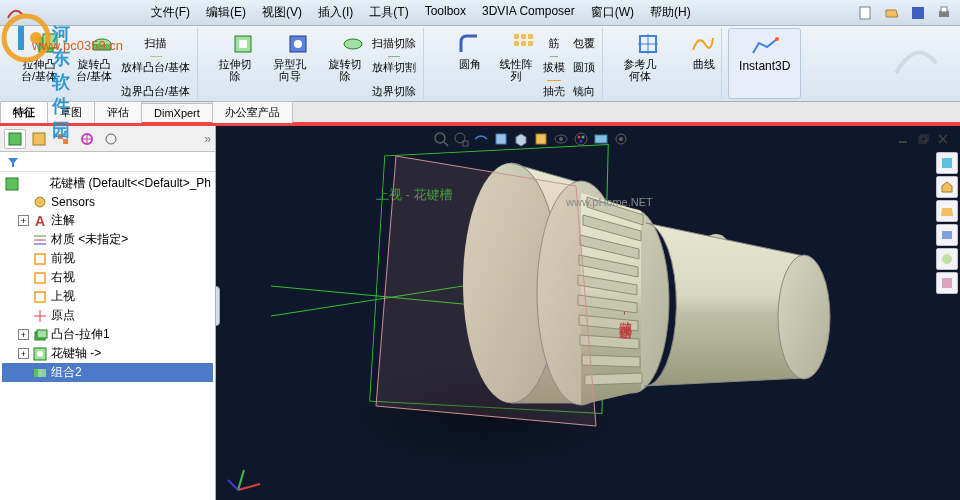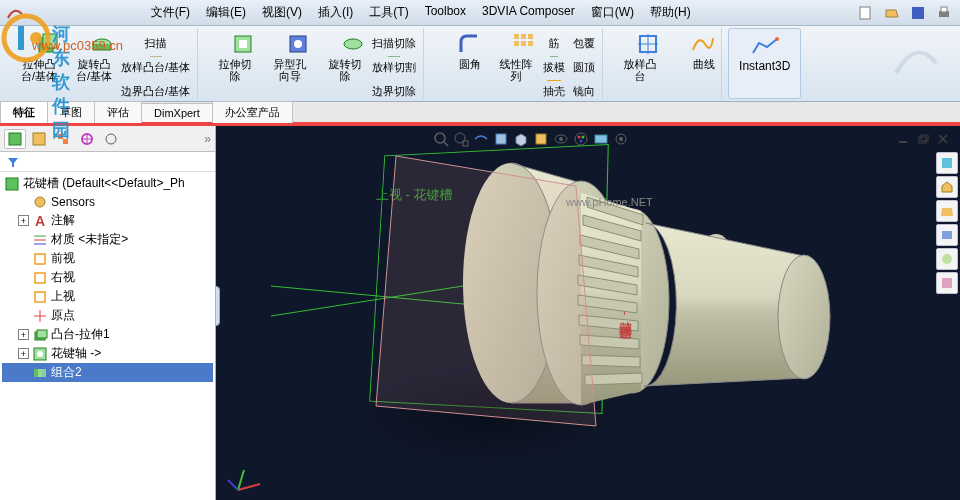--- a/index.html
+++ b/index.html
@@ -39,21 +39,21 @@
 .tree-tabs { height: 26px; display: flex; align-items: center; padding: 2px 4px; gap: 2px; background: #f0f0f0; border-bottom: 1px solid #c0c0c0; }
 .tree-tab { width: 22px; height: 20px; display: flex; align-items: center; justify-content: center; cursor: pointer; border: 1px solid transparent; border-radius: 2px; }
 .tree-tab.active { background: #fff; border-color: #c0c0c0; }
 .filter-bar { height: 20px; display: flex; align-items: center; padding: 0 6px; border-bottom: 1px solid #e0e0e0; }
 .tree-body { flex: 1; padding: 2px; overflow: auto; }
 .tree-node { display: flex; align-items: center; gap: 3px; padding: 1px 2px; cursor: pointer; white-space: nowrap; }
 .tree-node.selected { background: #4a7ac8; color: #fff; }
 .tree-node .exp { width: 11px; height: 11px; border: 1px solid #808080; font-size: 9px; display: flex; align-items: center; justify-content: center; background: #fff; color: #000; }
 .tree-node .ni { width: 16px; height: 16px; display: flex; align-items: center; justify-content: center; }
 .tree-node .spacer { display: inline-block; }
-.indent0 { padding-left: 2px; }
+.indent0 { padding-left: 2px; justify-content: space-between; }
 .indent1 { padding-left: 16px; }
 
 .viewport { flex: 1; position: relative; background: #0f172a; overflow: hidden; }
 .sketch-plane { position: absolute; border: 1px solid #30c030; transform: perspective(800px) rotateY(-18deg) rotateX(8deg); }
 .plane1 { left: 150px; top: 20px; width: 240px; height: 260px; }
 .plane1-label { position: absolute; left: 160px; top: 60px; color: #30a030; font-size: 13px; z-index: 3; }
 .crosslines { position: absolute; left: 55px; top: 150px; width: 320px; height: 2px; z-index: 2; }
 .vert-label { position: absolute; left: 400px; top: 185px; color: #c04040; font-size: 13px; writing-mode: vertical-rl; z-index: 3; }
 .watermark-url { position: absolute; left: 350px; top: 70px; color: #888; font-size: 11px; z-index: 4; }
 .shadow { position: absolute; left: 140px; top: 240px; width: 260px; height: 100px; background: radial-gradient(ellipse, rgba(0,0,0,0.35), transparent 70%); z-index: 1; }
@@ -266,21 +266,21 @@
     </div>
   </div>
   <div class="ribbon-group">
     <div class="ribbon-row">
       <div class="rbtn-big">
           <svg class="ico">
             <rect x="4" y="4" width="16" height="16" fill="none" stroke="#4080e0" stroke-width="2"></rect>
             <line x1="2" y1="12" x2="22" y2="12" stroke="#4080e0"></line>
             <line x1="12" y1="2" x2="12" y2="22" stroke="#4080e0"></line>
           </svg>
-          <span class="lbl">放样凸台</span>
+          <span class="lbl">参考几何体</span>
         </div>
       <div class="rbtn-big">
           <svg class="ico">
             <path d="M2 18 Q8 2 14 12 T22 6" fill="none" stroke="#f0a020" stroke-width="2"></path>
           </svg>
           <span class="lbl">曲线</span>
         </div>
     </div>
   </div>
   <div class="instant3d">

